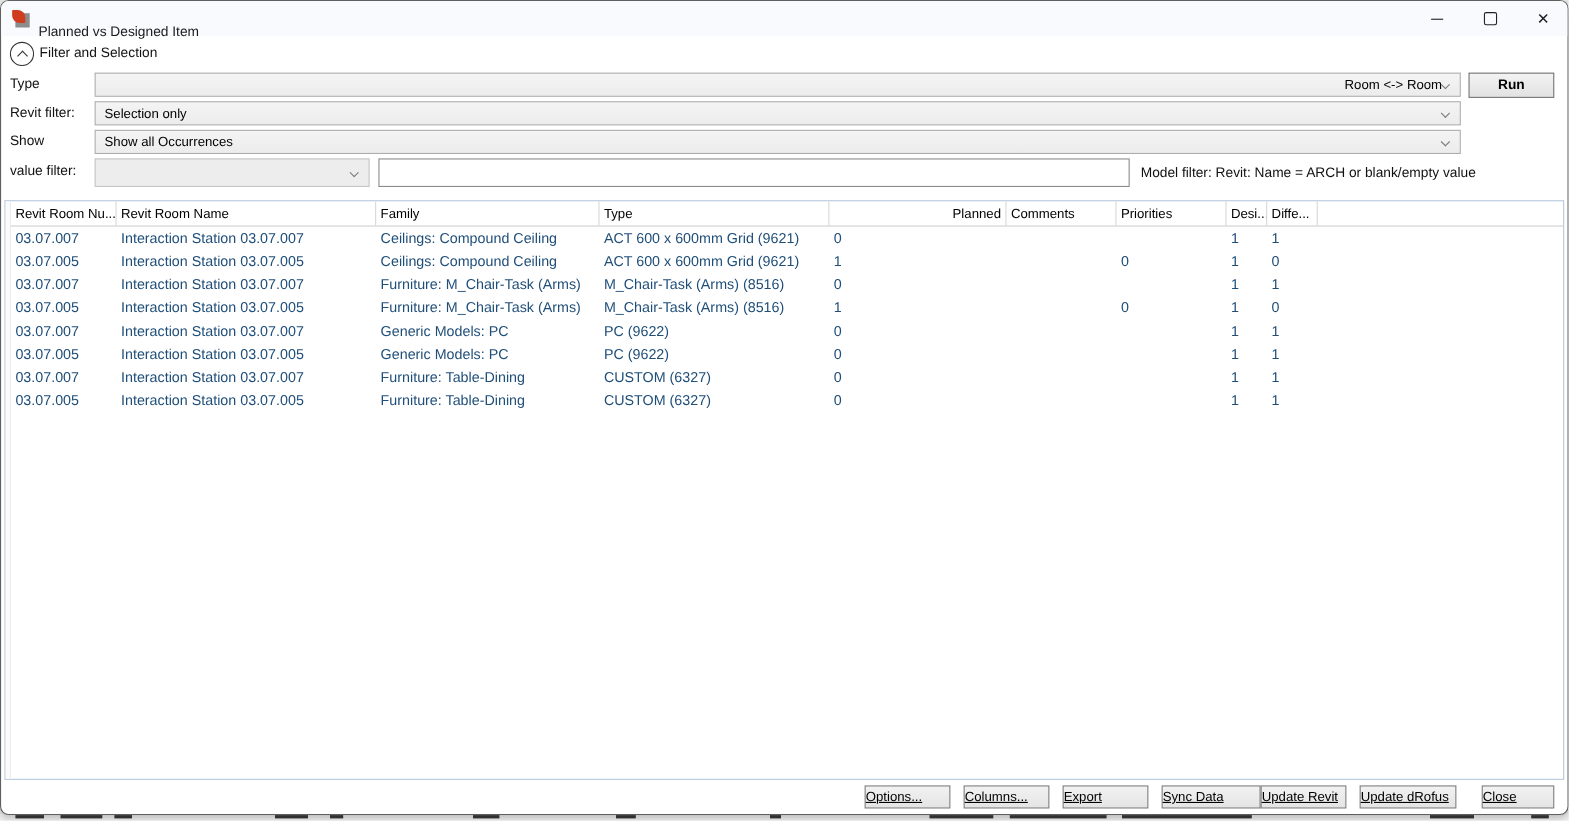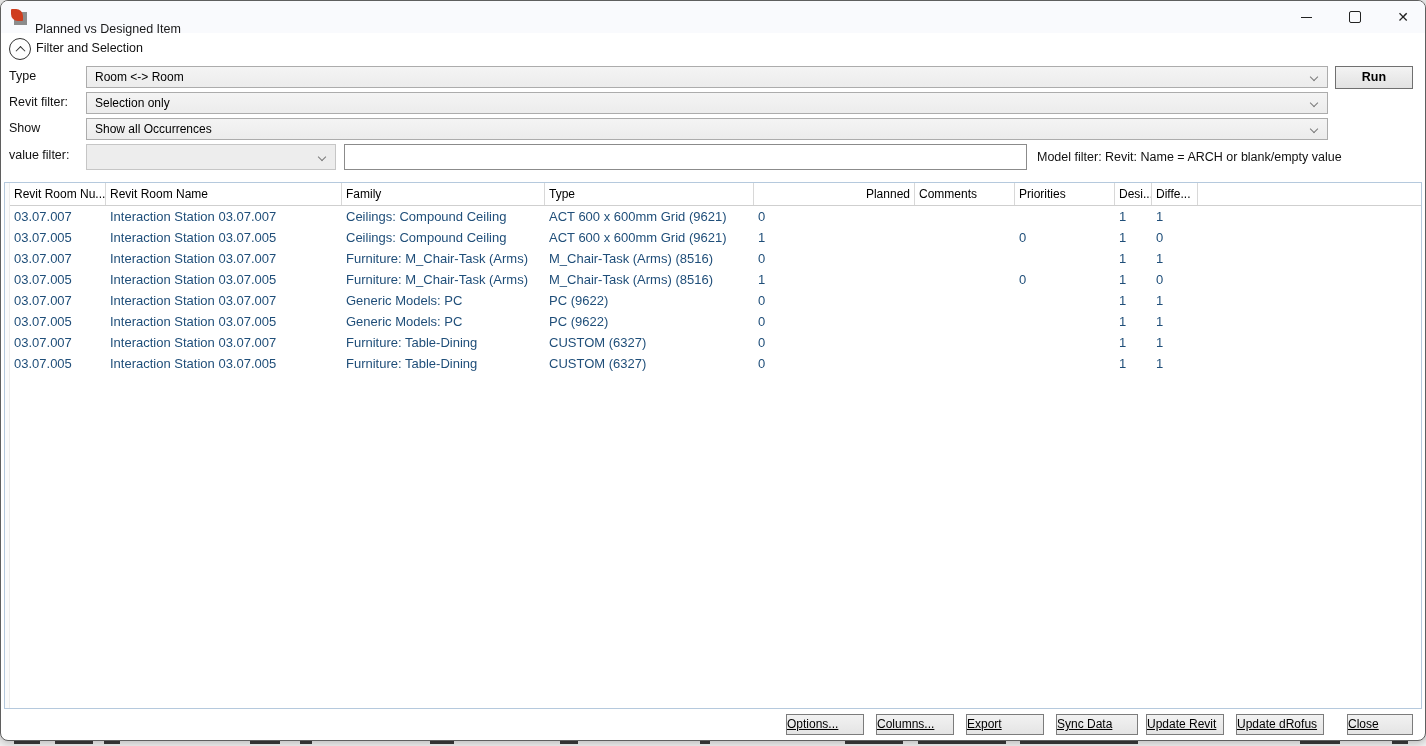--- a/index.html
+++ b/index.html
@@ -119,21 +119,21 @@
         <span>✕</span>
       </span>
   </div>
 
   <div class="collapse-btn">
     <span class="chev-up"></span>
   </div>
   <span class="filter-header-label">Filter and Selection</span>
 
   <span class="flabel" style="top:68px;">Type</span>
-  <div class="dd" style="top:65px;">
+  <div class="dd" style="top:65px;text-align:right;">
     <span class="val">Room &lt;-&gt; Room</span>
     <span class="chev-down"></span>
   </div>
   <div class="run-btn">Run</div>
 
   <span class="flabel" style="top:94px;">Revit filter:</span>
   <div class="dd" style="top:91px;">
     <span class="val">Selection only</span>
     <span class="chev-down"></span>
   </div>
@@ -257,18 +257,18 @@
           <span class="cell c8">1</span>
           <span class="cell c9">1</span>
         </div>
       </div>
     </div>
   </div>
 
   <div class="fbtn" style="left:785px;width:78px;">Options...</div>
   <div class="fbtn" style="left:875px;width:78px;">Columns...</div>
   <div class="fbtn" style="left:965px;width:78px;">Export</div>
-  <div class="fbtn" style="left:1055px;width:82px;">Sync Data</div>
+  <div class="fbtn" style="left:1055px;width:90px;">Sync Data</div>
   <div class="fbtn" style="left:1145px;width:78px;">Update Revit</div>
   <div class="fbtn" style="left:1235px;width:88px;">Update dRofus</div>
   <div class="fbtn" style="left:1346px;width:66px;">Close</div>
 
 </div>
 
 </body></html>

